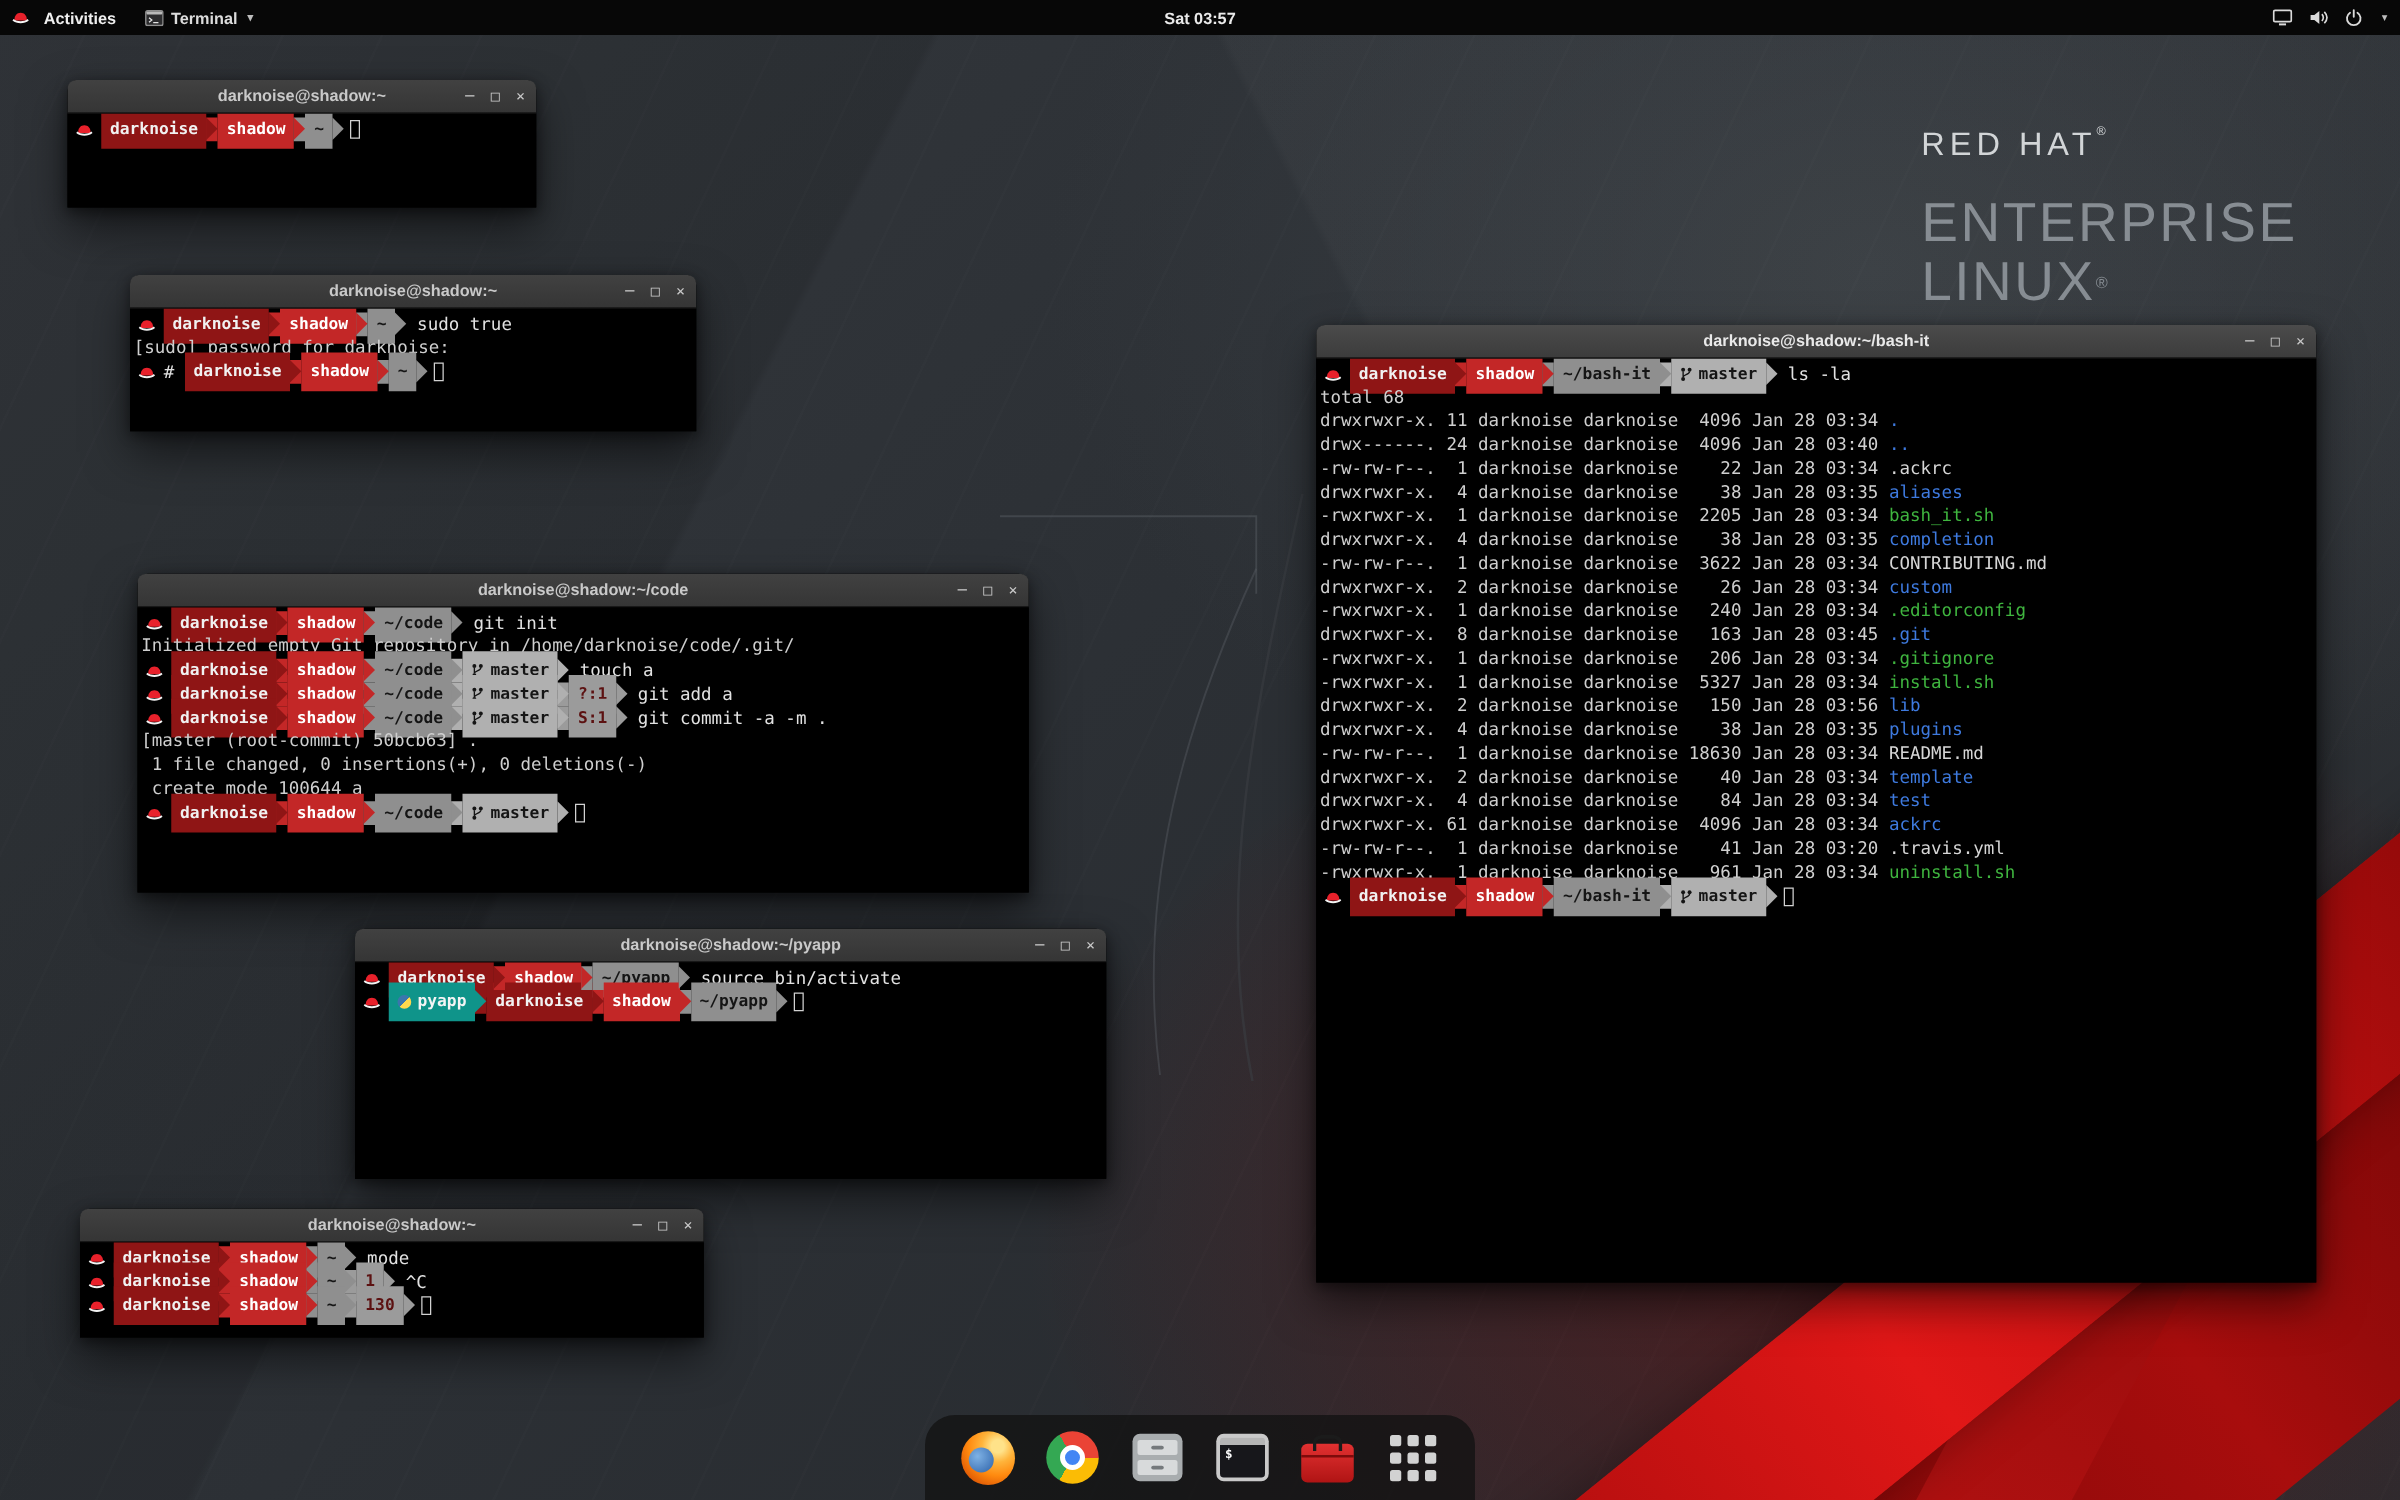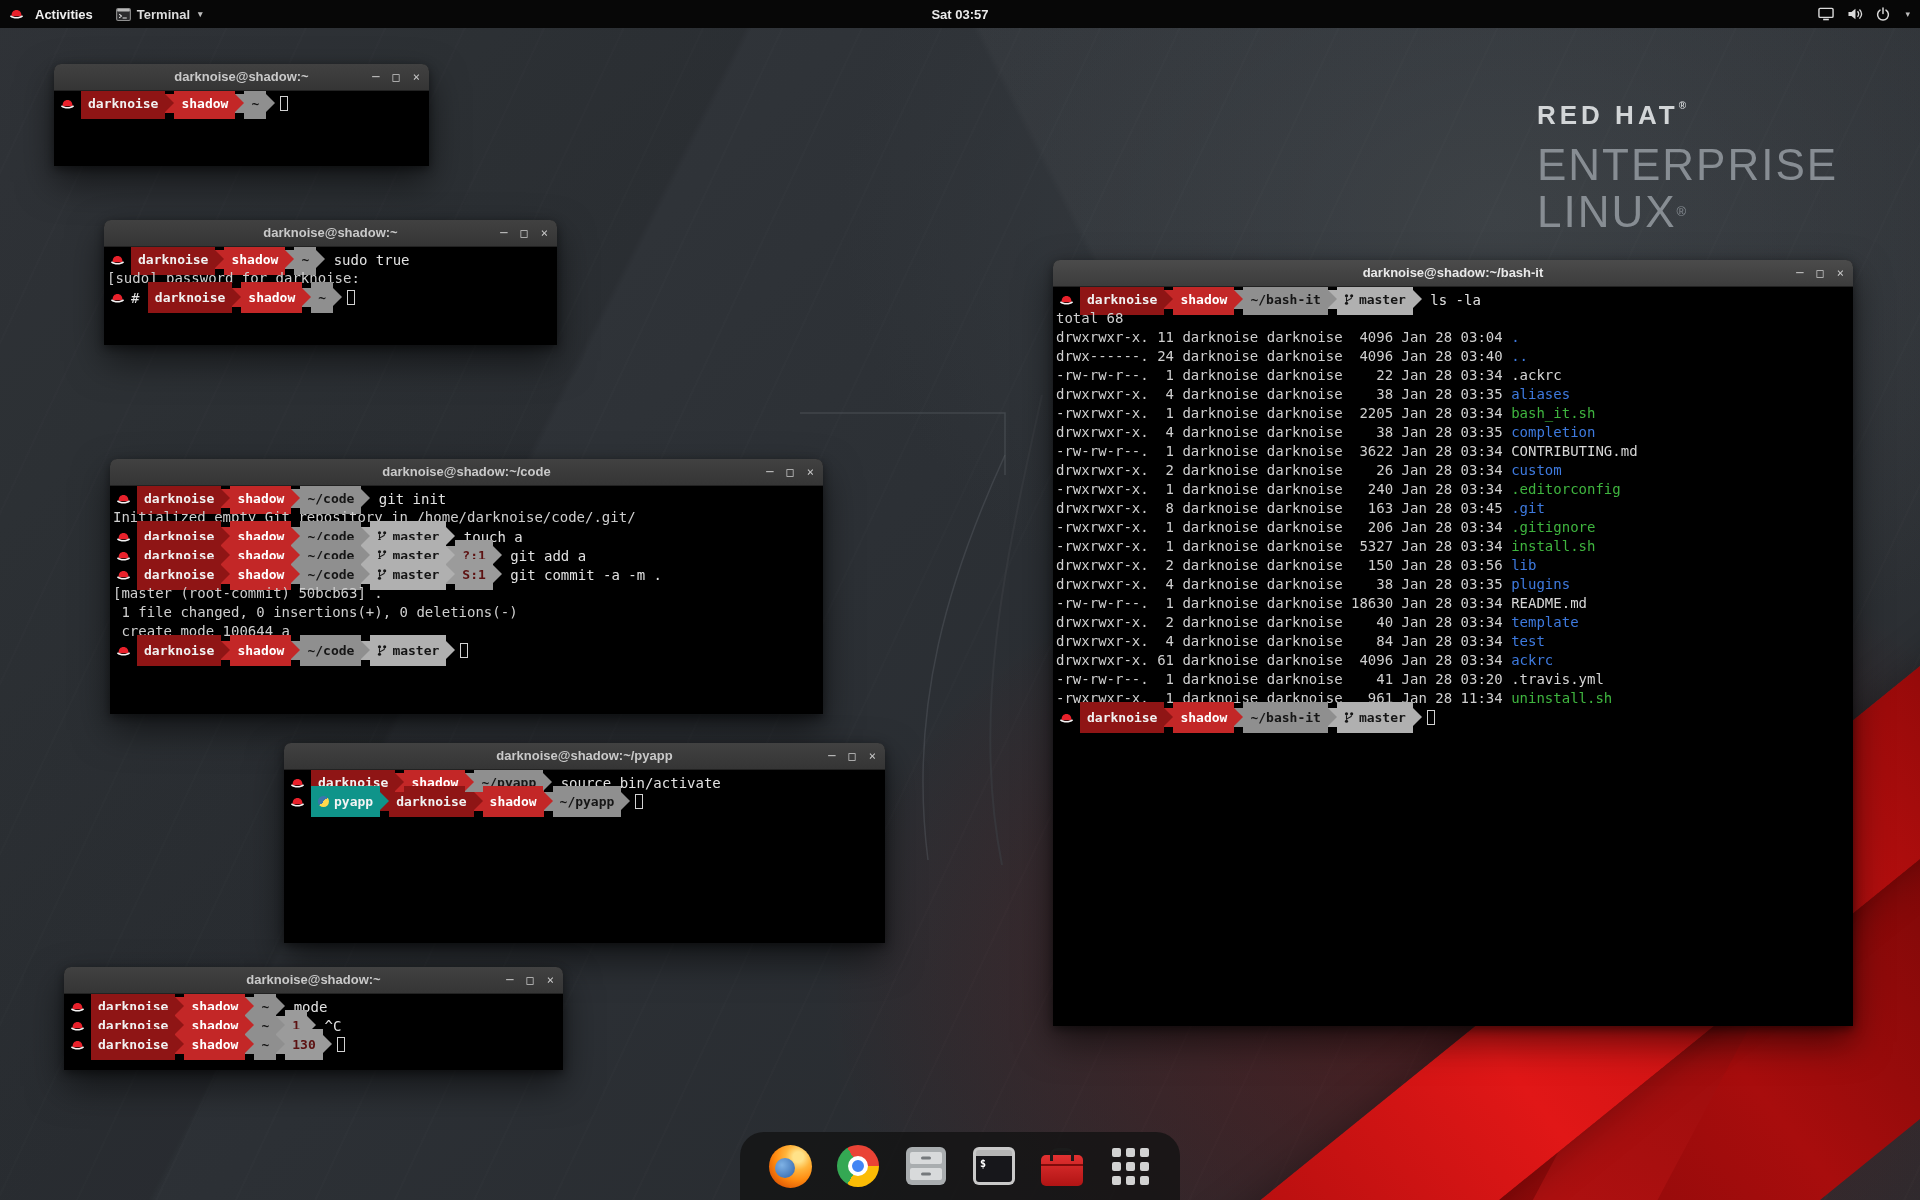--- a/index.html
+++ b/index.html
@@ -21,21 +21,21 @@
     background:linear-gradient(90deg,#3f0202,#7c0707 45%,#a80d0d 70%,#5e0404)}
   .rb3{right:-180px;bottom:-140px;width:1100px;height:110px;transform:rotate(-62deg);
     background:linear-gradient(90deg,#6b0505,#b21111 50%,#8e0a0a)}
   .rb1{right:-340px;bottom:-10px;width:1600px;height:150px;transform:rotate(-39deg);
     background:linear-gradient(90deg,#5e0303,#a80c0c 30%,#e11717 55%,#c01010 75%,#7c0606);
     box-shadow:0 0 40px rgba(0,0,0,.3)}
   .arcs{position:absolute;left:800px;top:395px}
 
   
   .branding{position:absolute;left:1537px;top:100px;z-index:1}
-  .b1{font-size:26px;font-weight:bold;letter-spacing:4px;color:#d2d5d7;margin-bottom:10px}
+  .b1{font-size:26px;font-weight:normal;letter-spacing:4px;color:#d2d5d7;margin-bottom:24px}
   .b1 sup{font-size:10px;letter-spacing:0;vertical-align:top}
   .b2,.b3{font-size:44px;font-weight:300;letter-spacing:2px;color:#878d93;line-height:47px}
   .b3 sup{font-size:13px;vertical-align:top;letter-spacing:0}
 
   
   .topbar{position:absolute;left:0;top:0;right:0;height:28px;background:#070707;display:flex;
     align-items:center;z-index:30;color:#e6e6e6;font-size:13px}
   .tb-left{display:flex;align-items:center;gap:7px;padding-left:9px}
   .tb-activities{padding:0 4px;font-weight:bold;color:#efefef}
   .tb-appmenu{display:flex;align-items:center;gap:6px;margin-left:12px;color:#dcdcdc;font-weight:bold}
@@ -534,40 +534,40 @@
                   <circle cx="9.2" cy="3" r="1.9" fill="currentColor"></circle>
                   <circle cx="3" cy="12" r="1.9" fill="currentColor"></circle>
                   <path d="M3 4.8v5.4M9.2 4.8c0 3.4-6.2 2.6-6.2 5.4" fill="none" stroke="currentColor" stroke-width="1.3"></path>
                 </svg></span><span>master</span></span>
             <span class="sep" style="background: transparent;">
               <i style="border-left-color:#b0b0b0"></i>
             </span>
             <span class="cmd"> ls -la</span>
           </div>
           <div class="tline">total 68</div>
-          <div class="tline"><span>drwxrwxr-x. 11 darknoise darknoise  4096 Jan 28 03:04 </span><span class="n-d">.</span></div>
+          <div class="tline"><span>drwxrwxr-x. 11 darknoise darknoise  4096 Jan 28 03:34 </span><span class="n-d">.</span></div>
           <div class="tline"><span>drwx------. 24 darknoise darknoise  4096 Jan 28 03:40 </span><span class="n-d">..</span></div>
           <div class="tline"><span>-rw-rw-r--.  1 darknoise darknoise    22 Jan 28 03:34 </span><span class="n-f">.ackrc</span></div>
           <div class="tline"><span>drwxrwxr-x.  4 darknoise darknoise    38 Jan 28 03:35 </span><span class="n-d">aliases</span></div>
           <div class="tline"><span>-rwxrwxr-x.  1 darknoise darknoise  2205 Jan 28 03:34 </span><span class="n-x">bash_it.sh</span></div>
           <div class="tline"><span>drwxrwxr-x.  4 darknoise darknoise    38 Jan 28 03:35 </span><span class="n-d">completion</span></div>
           <div class="tline"><span>-rw-rw-r--.  1 darknoise darknoise  3622 Jan 28 03:34 </span><span class="n-f">CONTRIBUTING.md</span></div>
           <div class="tline"><span>drwxrwxr-x.  2 darknoise darknoise    26 Jan 28 03:34 </span><span class="n-d">custom</span></div>
           <div class="tline"><span>-rwxrwxr-x.  1 darknoise darknoise   240 Jan 28 03:34 </span><span class="n-x">.editorconfig</span></div>
           <div class="tline"><span>drwxrwxr-x.  8 darknoise darknoise   163 Jan 28 03:45 </span><span class="n-d">.git</span></div>
           <div class="tline"><span>-rwxrwxr-x.  1 darknoise darknoise   206 Jan 28 03:34 </span><span class="n-x">.gitignore</span></div>
           <div class="tline"><span>-rwxrwxr-x.  1 darknoise darknoise  5327 Jan 28 03:34 </span><span class="n-x">install.sh</span></div>
           <div class="tline"><span>drwxrwxr-x.  2 darknoise darknoise   150 Jan 28 03:56 </span><span class="n-d">lib</span></div>
           <div class="tline"><span>drwxrwxr-x.  4 darknoise darknoise    38 Jan 28 03:35 </span><span class="n-d">plugins</span></div>
           <div class="tline"><span>-rw-rw-r--.  1 darknoise darknoise 18630 Jan 28 03:34 </span><span class="n-f">README.md</span></div>
           <div class="tline"><span>drwxrwxr-x.  2 darknoise darknoise    40 Jan 28 03:34 </span><span class="n-d">template</span></div>
           <div class="tline"><span>drwxrwxr-x.  4 darknoise darknoise    84 Jan 28 03:34 </span><span class="n-d">test</span></div>
           <div class="tline"><span>drwxrwxr-x. 61 darknoise darknoise  4096 Jan 28 03:34 </span><span class="n-d">ackrc</span></div>
           <div class="tline"><span>-rw-rw-r--.  1 darknoise darknoise    41 Jan 28 03:20 </span><span class="n-f">.travis.yml</span></div>
-          <div class="tline"><span>-rwxrwxr-x.  1 darknoise darknoise   961 Jan 28 11:34 </span><span class="n-x">uninstall.sh</span></div>
+          <div class="tline"><span>-rwxrwxr-x.  1 darknoise darknoise   961 Jan 28 03:34 </span><span class="n-x">uninstall.sh</span></div>
           <div class="prow">
             <span class="hat">
               <svg width="15" height="12" viewBox="0 0 20 15">
                 <path d="M3.4 9.8C3.4 5.2 6.1 2.3 10 2.3s6.6 2.9 6.6 7.5l-.1.8H3.5z" fill="#e8212b"></path>
                 <path d="M1.3 10.7c2.3 1.9 5.3 2.9 8.7 2.9s6.4-1 8.7-2.9l-1.2-1.5c-1.9 1.5-4.5 2.4-7.5 2.4s-5.6-.9-7.5-2.4z" fill="#f4f4f4"></path>
               </svg>
             </span>
             <span class="seg" style="background: rgb(143, 21, 21); color: rgb(241, 241, 241);"><span>darknoise</span></span>
             <span class="sep" style="background: rgb(195, 39, 39);">
               <i style="border-left-color:#8f1515"></i>

